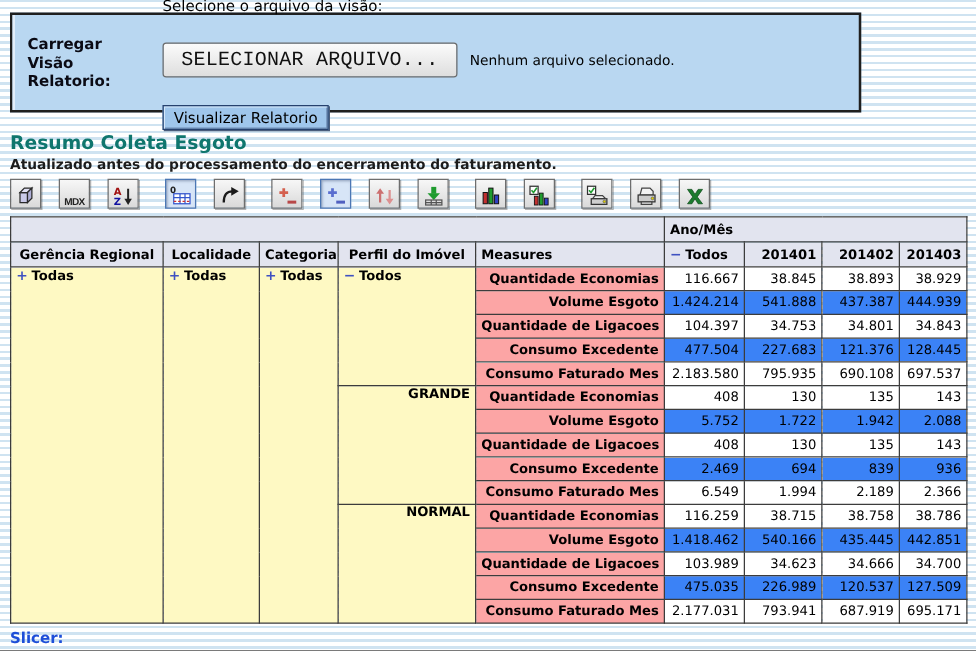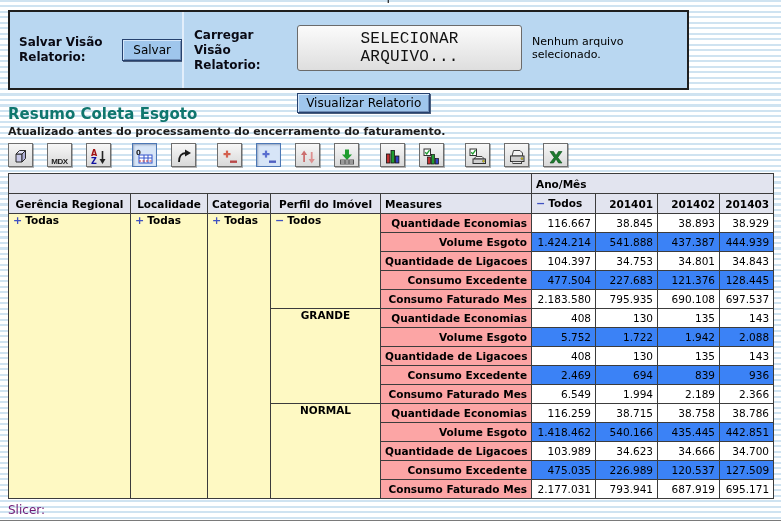--- a/index.html
+++ b/index.html
@@ -68,42 +68,38 @@
   }
   table.pivot thead tr { height:20px; }
   table.pivot tbody tr { height:19px; }
   .hd { background:#e2e4ef; font-weight:bold; }
   .corner {}
   .axis-hd { text-align:left; padding-left:14px; }
   .colhd { text-align:center; }
   .colhd-left { text-align:left; }
   .num-hd { text-align:right; }
   .member-cell { background:#fef9c3; font-weight:bold; text-align:left; vertical-align:top; padding-top:2px;margin-top:39px; }
-  .member-center { text-align:center; }
+  .member-center { text-align:right; }
   .measure-cell { background:#fca5a5; font-weight:bold; text-align:right; }
   td.val { background:#ffffff; text-align:right; }
   tr.shade td.val { background:#3b82f6; }
   .node-icon { color:#3f51c1; font-weight:bold; margin-right:3px; font-size:11px; cursor:pointer; }
 
   
-  .slicer { font-size:12px; color:#701a75; margin-top:4px; }
+  .slicer { font-size:12px; color:#1d4ed8; margin-top:4px;font-weight:bold; }
   .bottom-rule { border:none; border-top:1px solid #7a7a7a; margin:3px 0 0 -8px; width:781px; }
 
   svg.ic { display:block; }
 </style>
 </head>
 <body>
 
 <div class="content">
 
   <div class="save-panel">
-    <div class="save-section">
-      <div class="panel-label save-label">Salvar Visão Relatorio:</div>
-      <button class="blue-btn">Salvar</button>
-    </div>
     <div class="load-section">
       <div class="panel-label load-label">Carregar Visão Relatorio:</div>
       <div class="file-col">
         <div class="file-prompt">Selecione o arquivo da visão:</div>
         <div class="file-row">
           <button class="file-btn">SELECIONAR ARQUIVO...</button>
           <span class="file-status">Nenhum arquivo selecionado.</span>
         </div>
         <button class="blue-btn view-btn">Visualizar Relatorio</button>
       </div>

